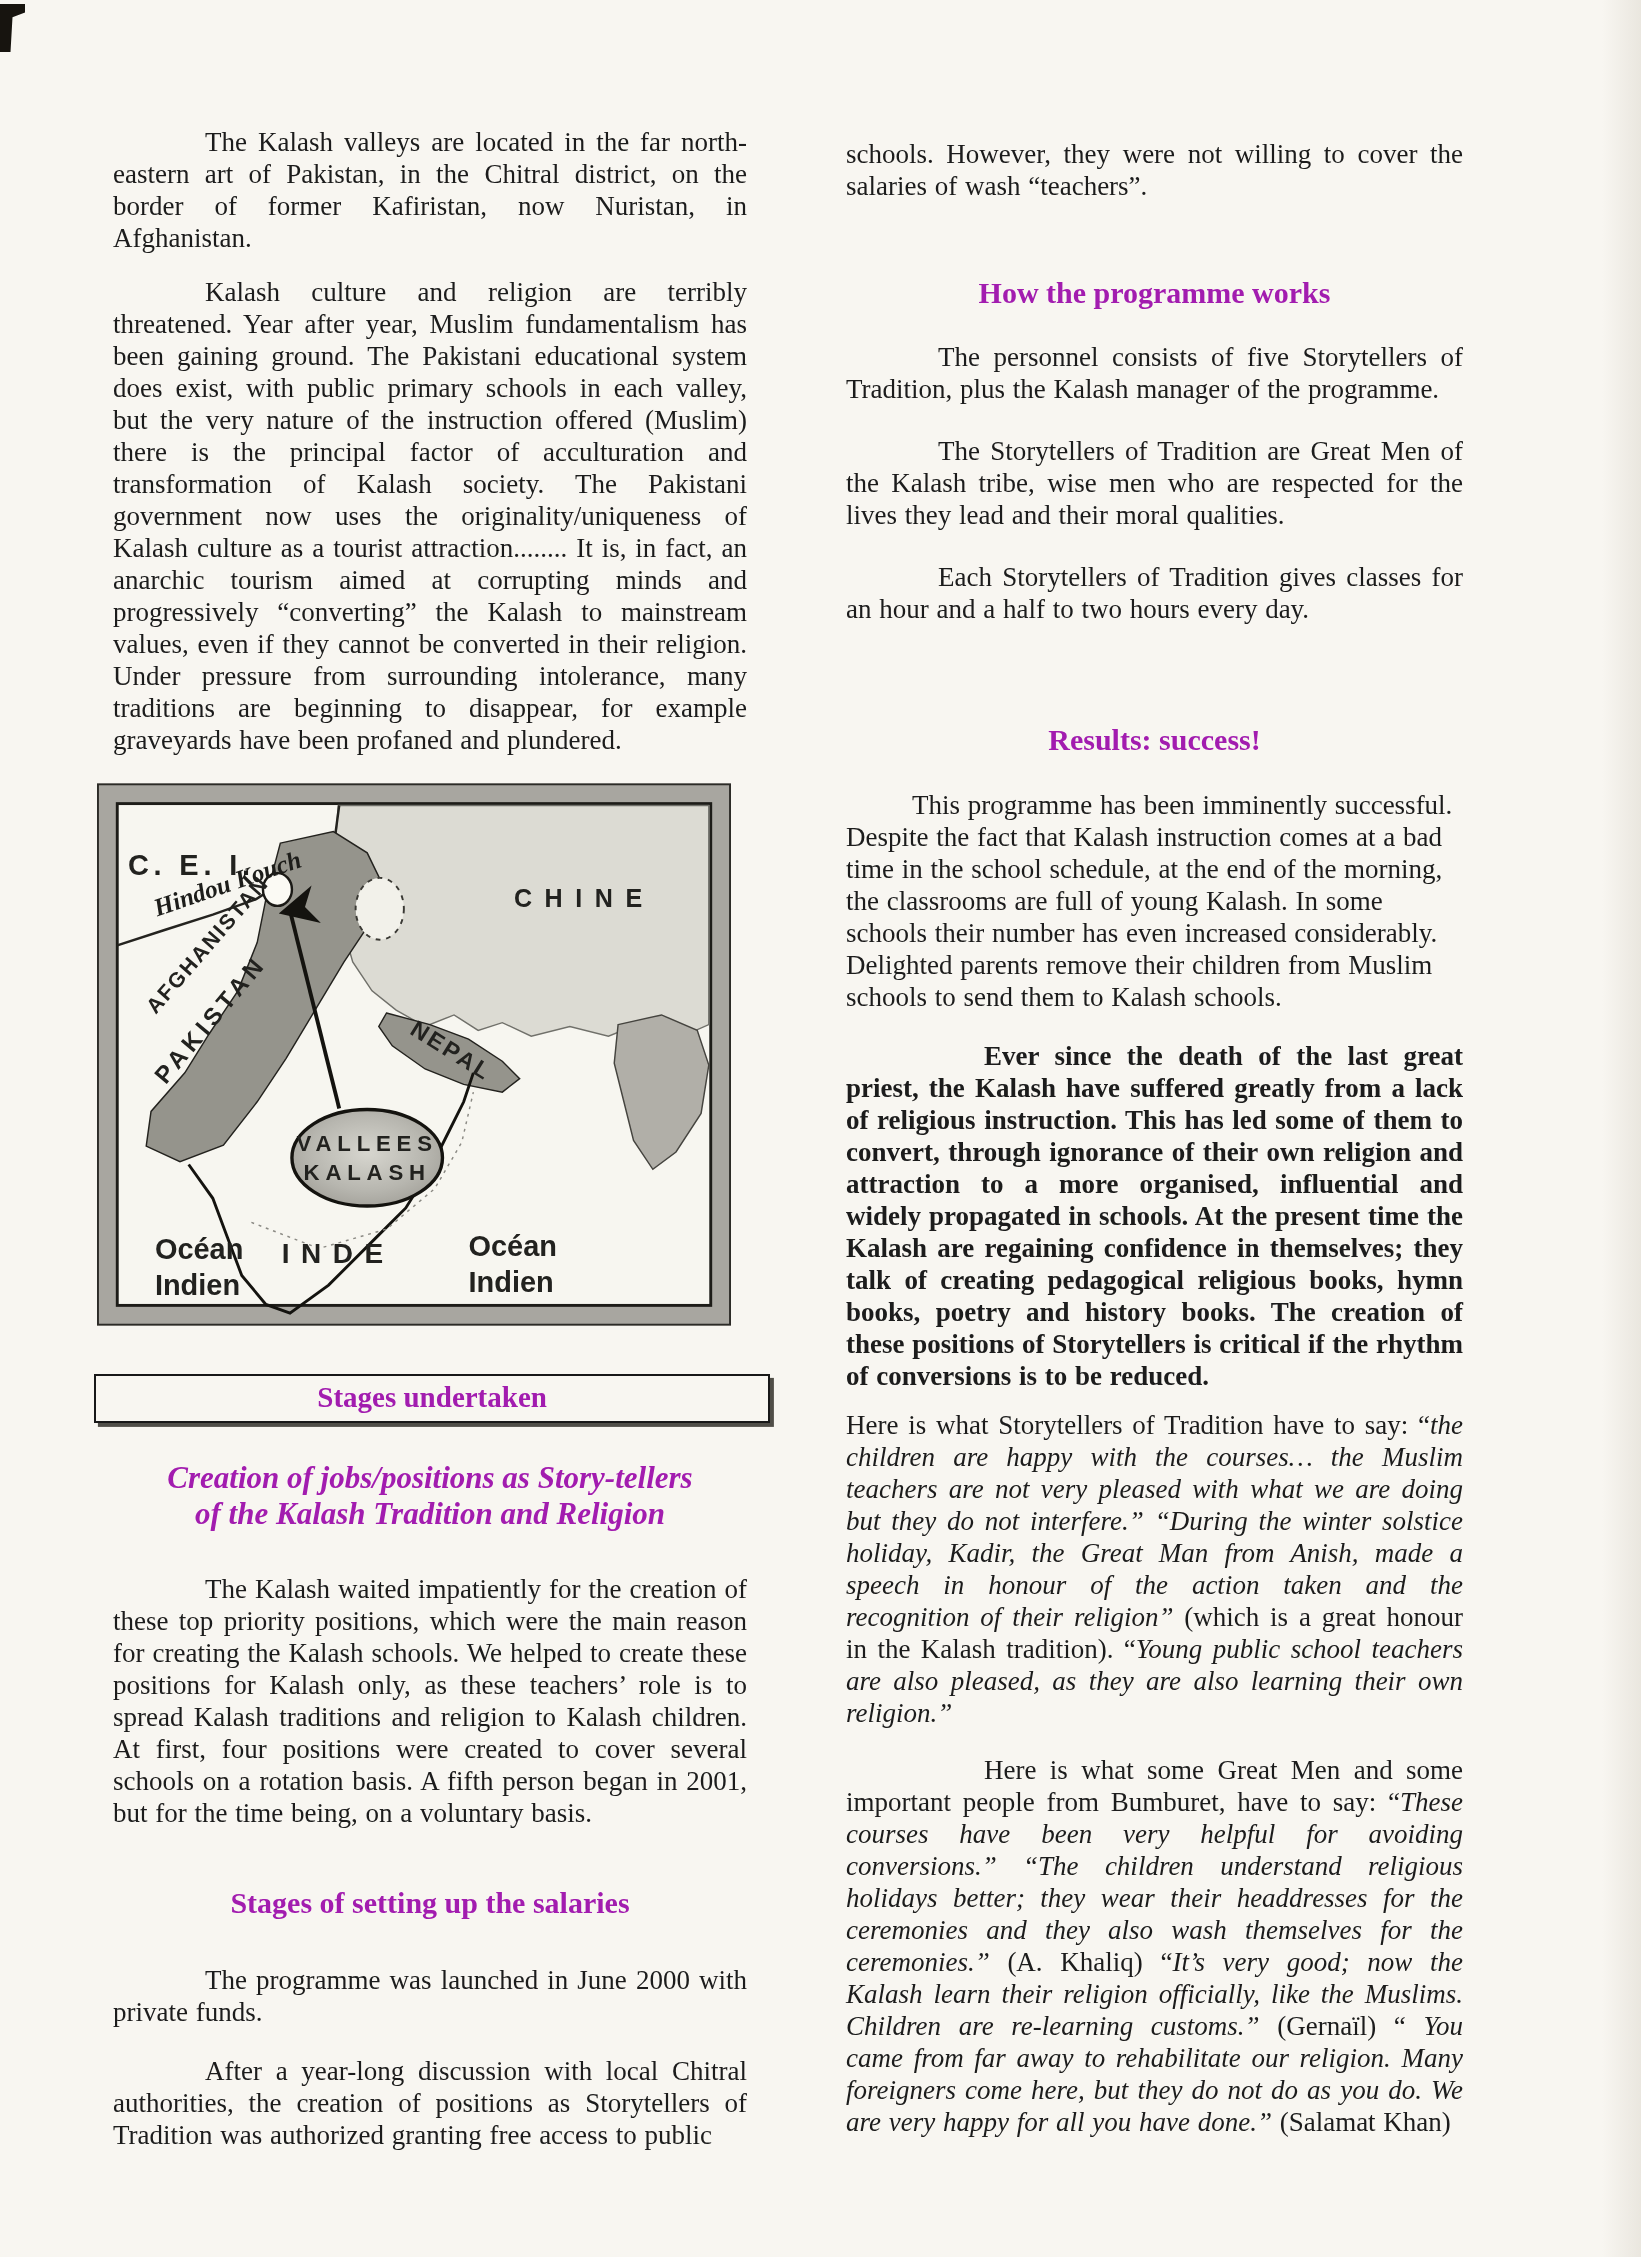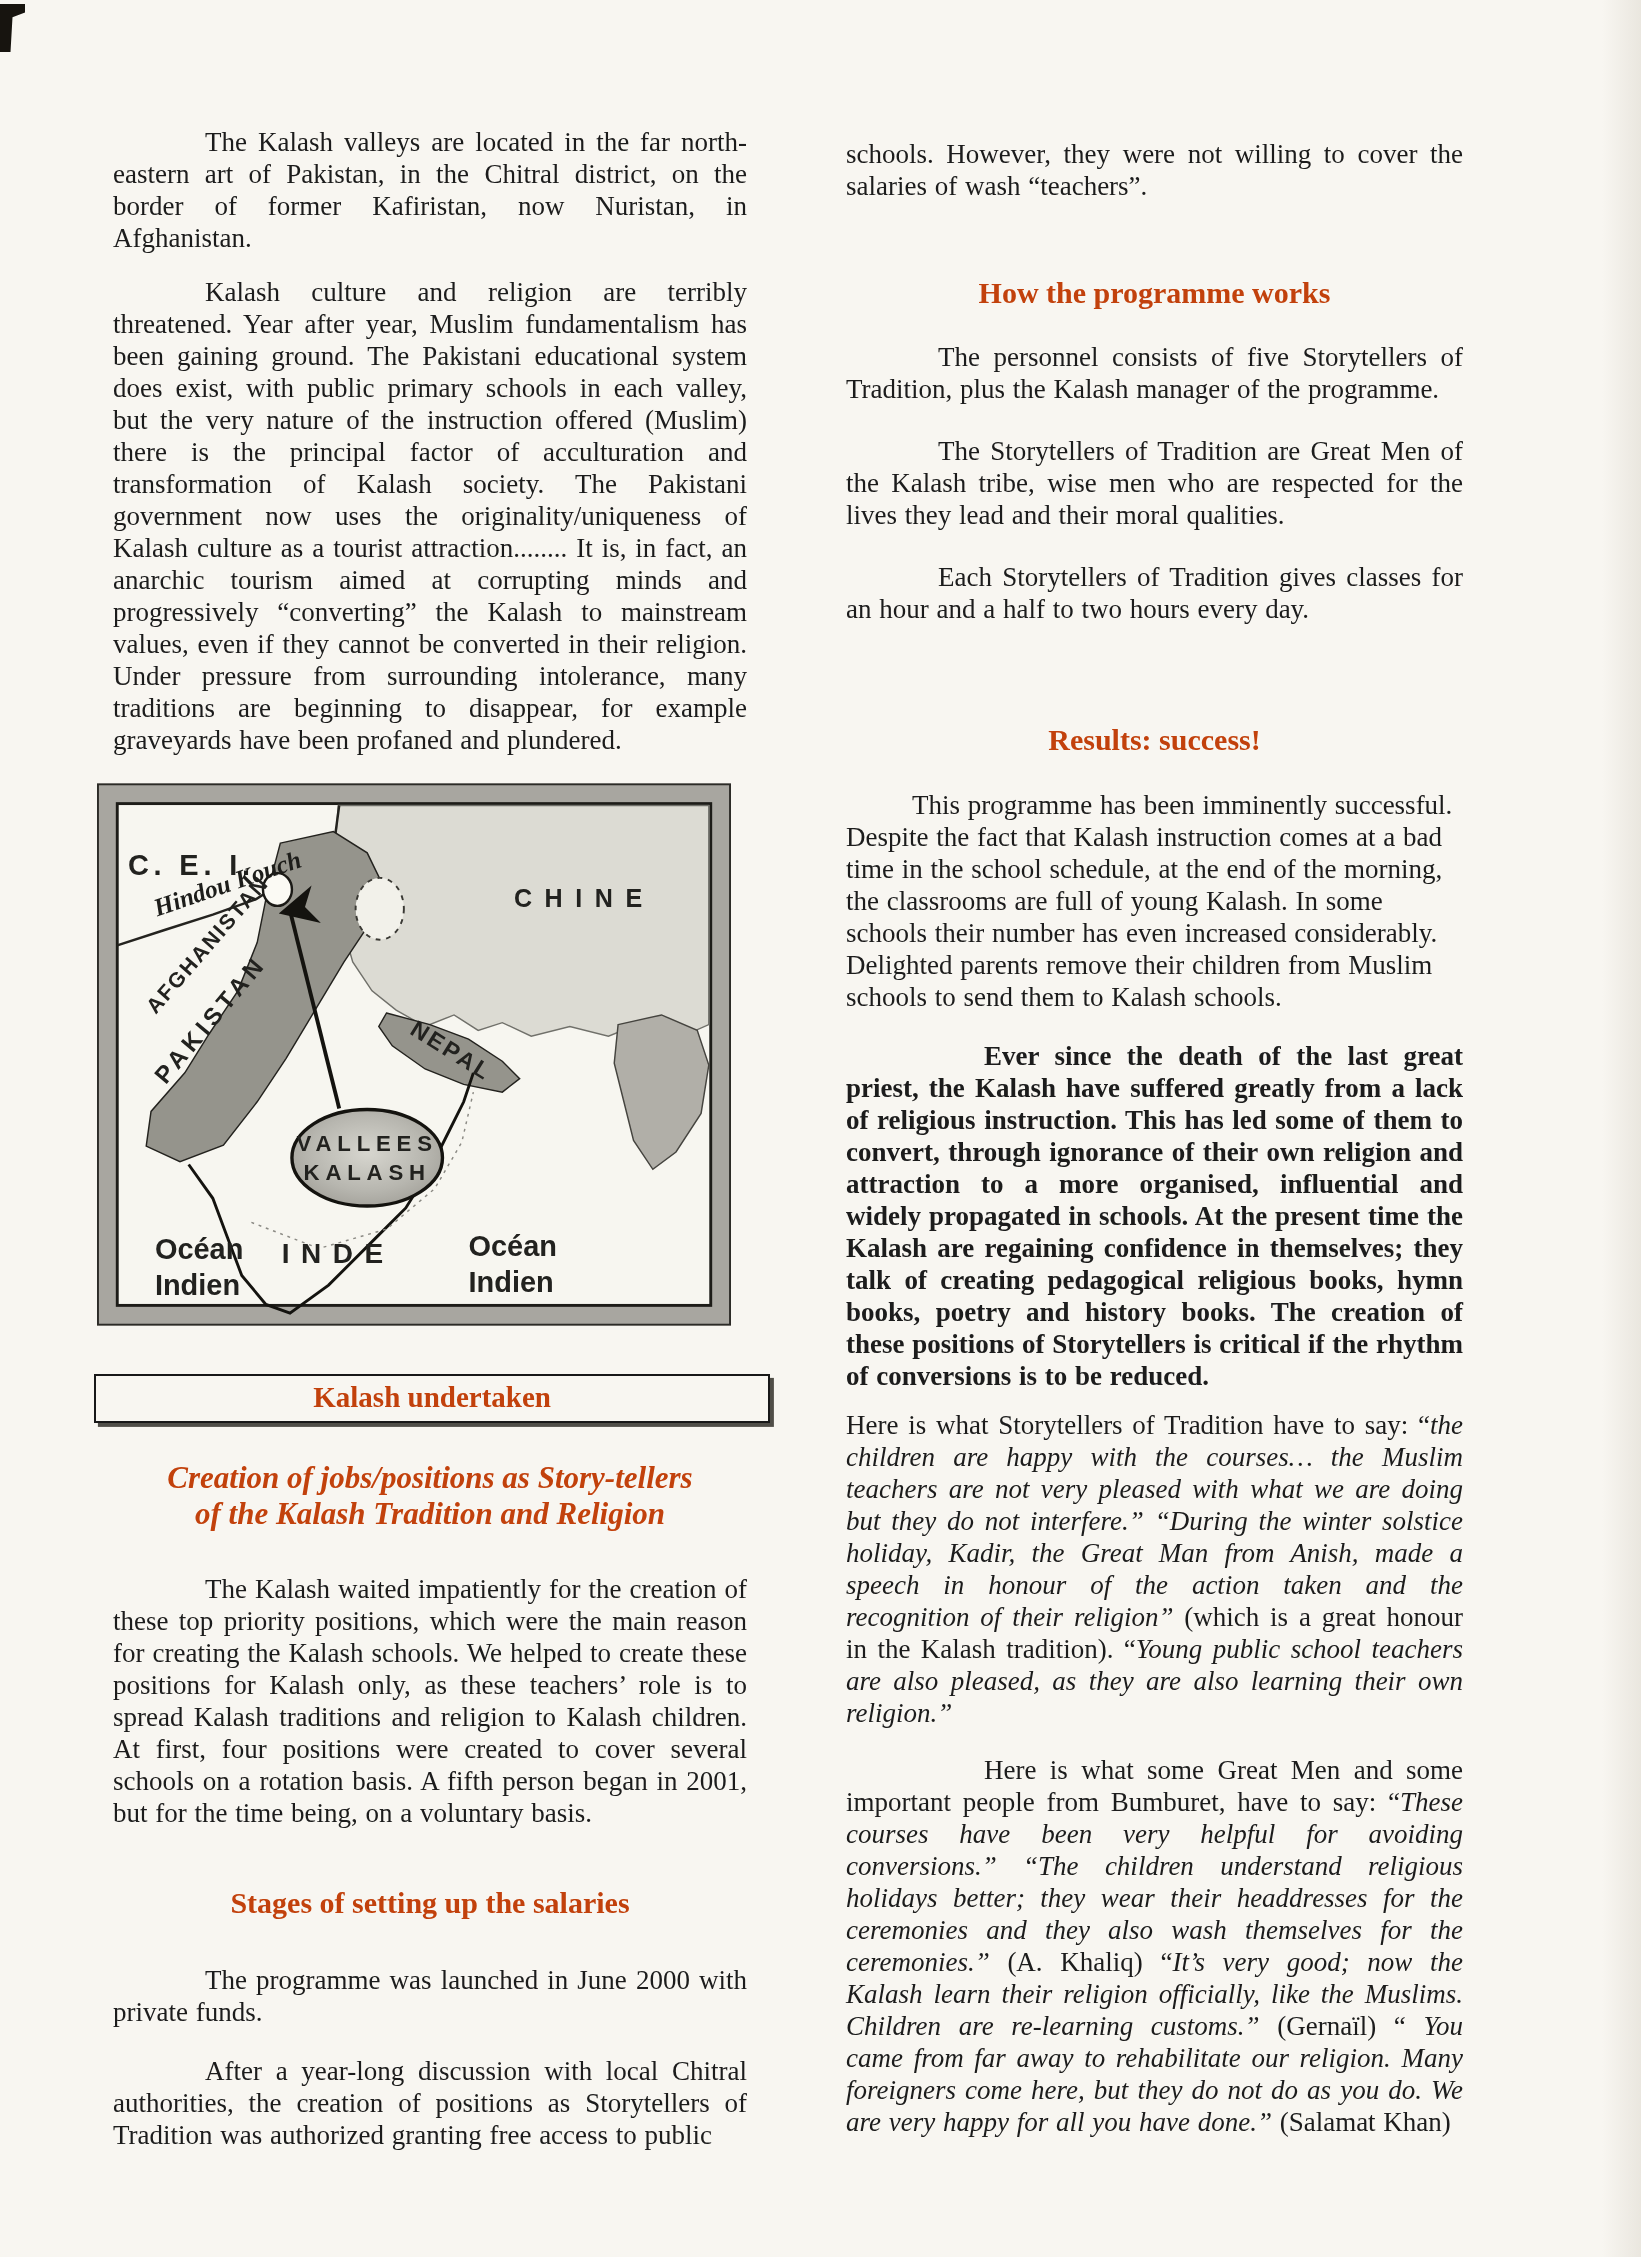--- a/index.html
+++ b/index.html
@@ -29,21 +29,21 @@
     font-size:27px;line-height:32px;
     text-align:justify;
     word-spacing:1px;
     margin:16px;
   }
   .para .it{font-style:italic;}
   .ragged{text-align:left;}
   .heading{
     font-weight:bold;text-align:center;
     font-size:30px;line-height:36px;margin:0;
-    color:#c2410c;
+    color:#a21caf;
   }
   .h-two{white-space:pre-line;font-size:31px;font-style:italic;}
   .action-box{
     box-sizing:border-box;
     width:676px;margin-left:-2.9px;
     border:2.9px solid #181818;
     box-shadow:3.9px 3.9px 0 #504e48;
     background:#f8f6f1;
     padding:2.9px 0 5.8px 0;
   }
@@ -135,21 +135,21 @@
         <text transform="translate(363,284) rotate(32)" text-anchor="middle" class="map-country" font-size="24" letter-spacing="3">NEPAL</text>
         <text x="250" y="497" text-anchor="middle" class="map-country" font-size="29" letter-spacing="12">INDE</text>
         <text x="60" y="493" class="map-country" font-size="30">Océan</text>
         <text x="60" y="530" class="map-country" font-size="30">Indien</text>
         <text x="385" y="490" class="map-country" font-size="30">Océan</text>
         <text x="385" y="527" class="map-country" font-size="30">Indien</text>
       </svg>
     </div>
 
     <div class="action-box lbox">
-      <div class="heading">Kalash undertaken</div>
+      <div class="heading">Stages undertaken</div>
     </div>
 
     <h2 class="heading h-two lh1">Creation of jobs/positions as Story-tellers
 of the Kalash Tradition and Religion</h2>
 
     <p class="para ind95 lp3">The  Kalash waited impatiently for the creation of these top priority positions, which were the main reason for creating the Kalash schools.  We helped to create these positions for Kalash only, as these teachers’ role is to spread Kalash traditions and religion to Kalash children. At first, four positions were created to cover several schools on a rotation basis.  A fifth person began in 2001, but for the time being, on a voluntary basis.</p>
 
     <h2 class="heading lh2">Stages of setting up the salaries</h2>
 
     <p class="para ind95 lp4">The programme was launched in June 2000 with private funds.</p>

